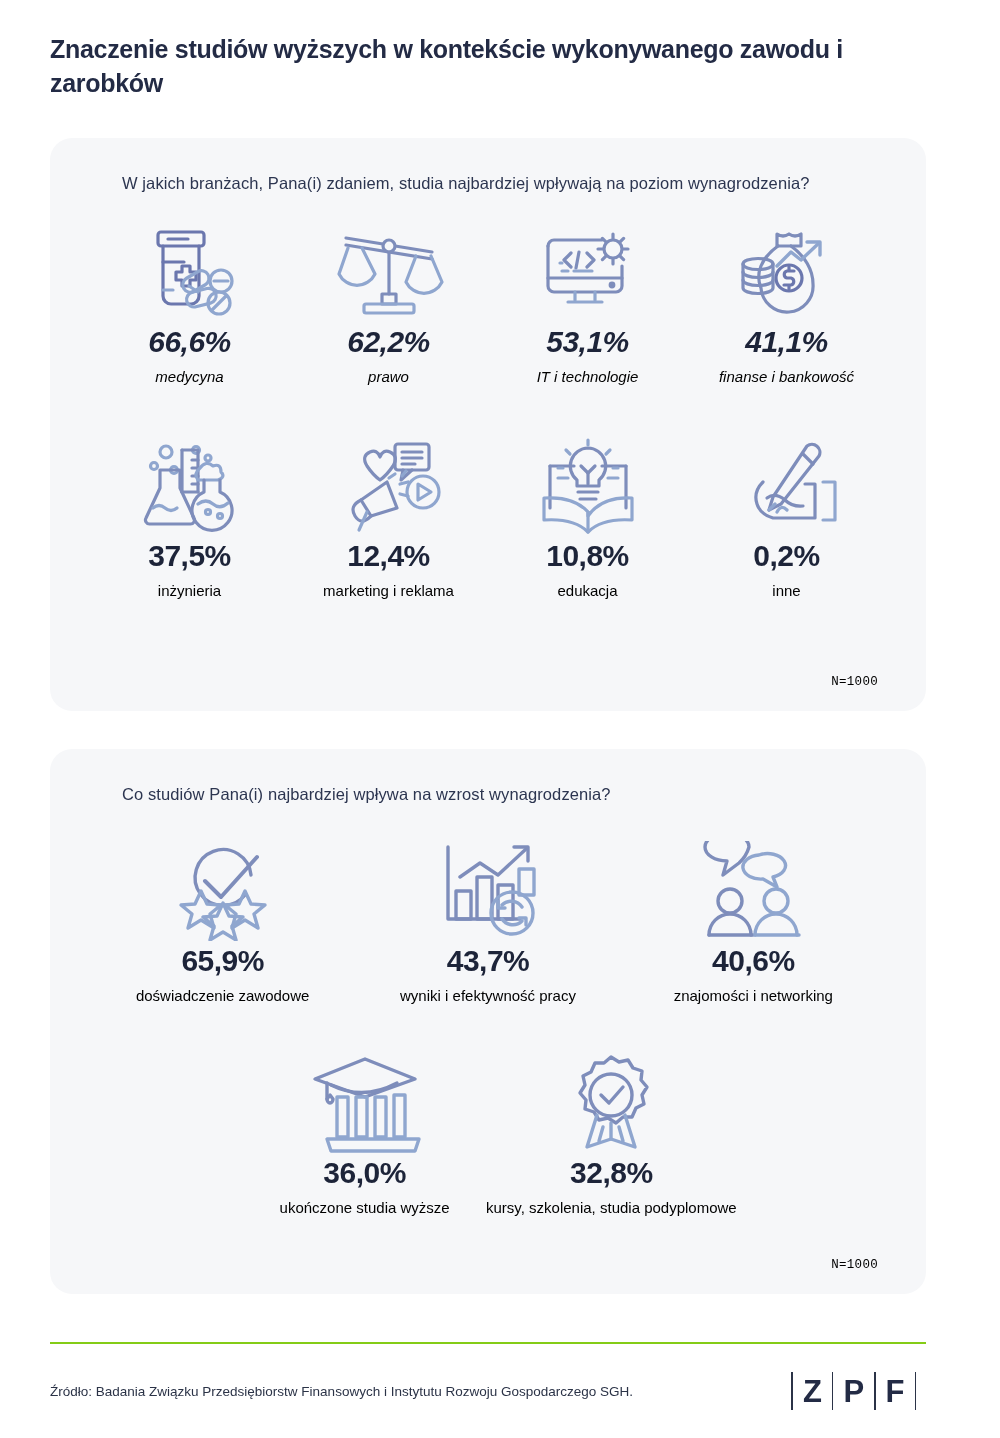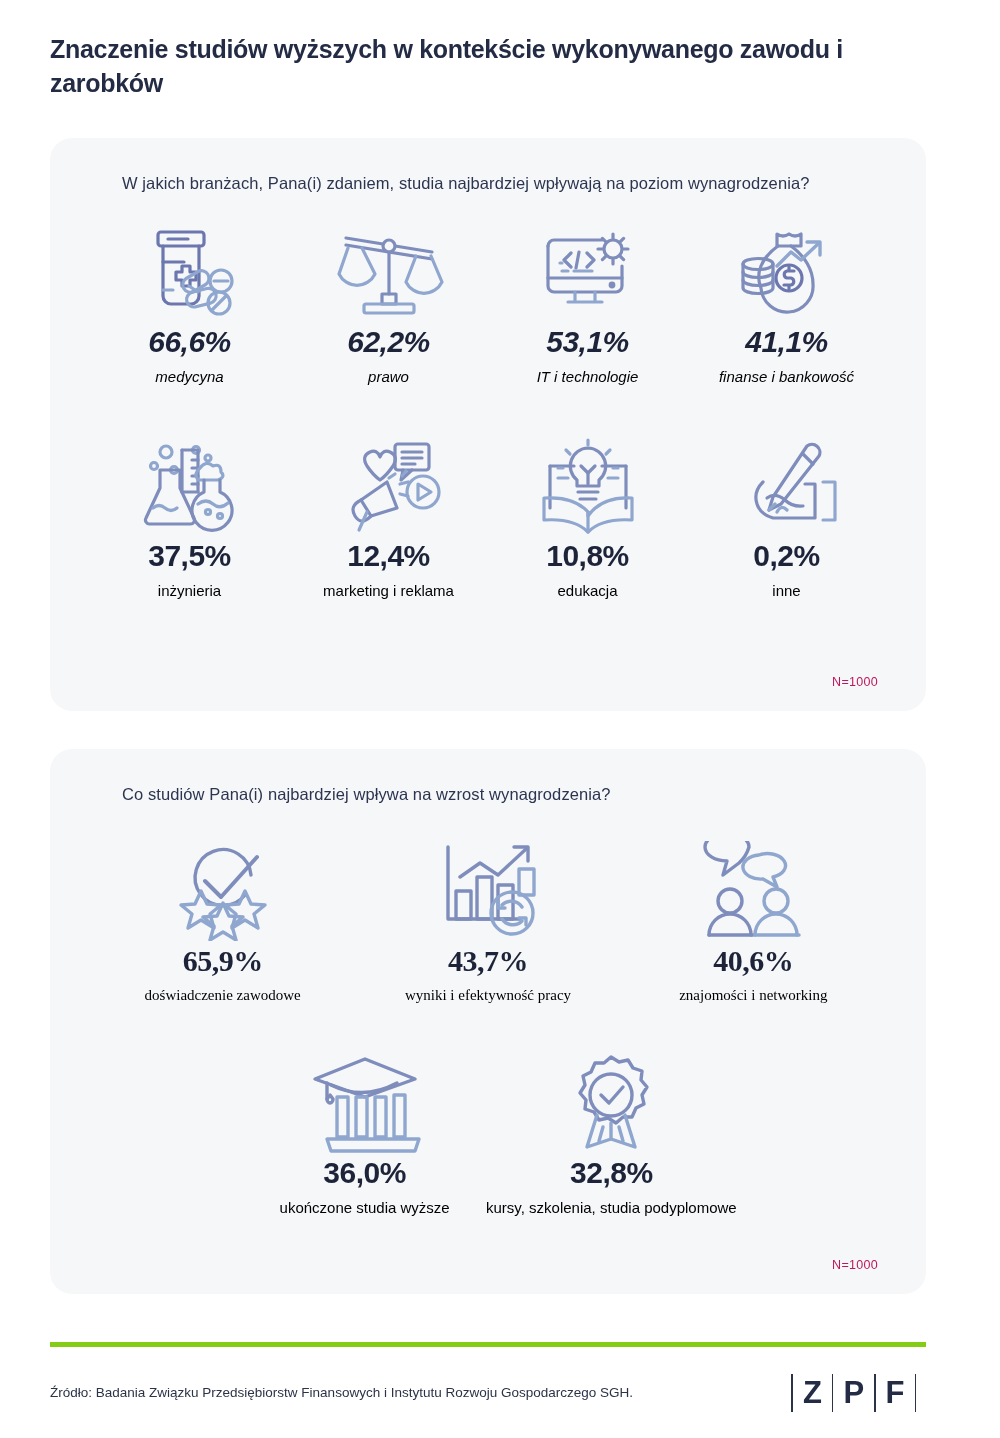--- a/index.html
+++ b/index.html
@@ -26,21 +26,21 @@
   .card-1 { margin-top: 37px; height: 573px; padding: 36px 40px 0 40px; }
   .card-2 { margin-top: 38px; height: 545px; padding: 36px 40px 0 40px; }
 
   .question {
     font-size: 16.5px; color: #2c3550; font-weight: 400;
     padding-left: 32px; letter-spacing: 0.1px;
   }
 
   .grid { display: flex; flex-wrap: wrap; }
   .grid-4 .cell { width: 25%; }
-  .grid-3 .cell { width: 33.333%; font-family: Liberation Serif, serif; }
+  .grid-3 .cell { width: 33.333%; }
   .grid-2 { justify-content: center; }
   .grid-2 .cell { width: 31%; }
 
   .cell {
     display: flex; flex-direction: column; align-items: center;
     text-align: center;
   }
   .icon-wrap {
     height: 110px; display: flex; align-items: center; justify-content: center;
   }
@@ -54,26 +54,26 @@
     white-space: nowrap;
   }
 
   .r1 { margin-top: 24px; font-style: italic; }
   .r2 { margin-top: 46px; }
   .s2r1 { margin-top: 32px; }
   .s2r2 { margin-top: 44px; }
 
   .n-note {
     position: absolute; right: 48px; bottom: 22px;
-    font-size: 12.5px; color: #be185d; letter-spacing: 0.3px;
+    font-size: 12.5px; color: #000000; letter-spacing: 0.3px; font-family: Liberation Mono, monospace;
   }
 
   .footer {
     position: absolute; left: 50px; right: 50px; bottom: 0; height: 96px;
-    border-top: 5px solid #84cc16;
+    border-top: 2px solid #84cc16;
     display: flex; align-items: center; justify-content: space-between;
   }
   .source { font-size: 13.5px; color: #2b3347; }
   .logo { display: flex; align-items: center; height: 40px; }
   .logo .bar { width: 1.5px; height: 38px; background: #2b3347; margin: 0 10px; }
   .logo .ltr {
     font-size: 31px; font-weight: bold; color: #232b45;
     letter-spacing: 0px; line-height: 1;
   }
 </style>

